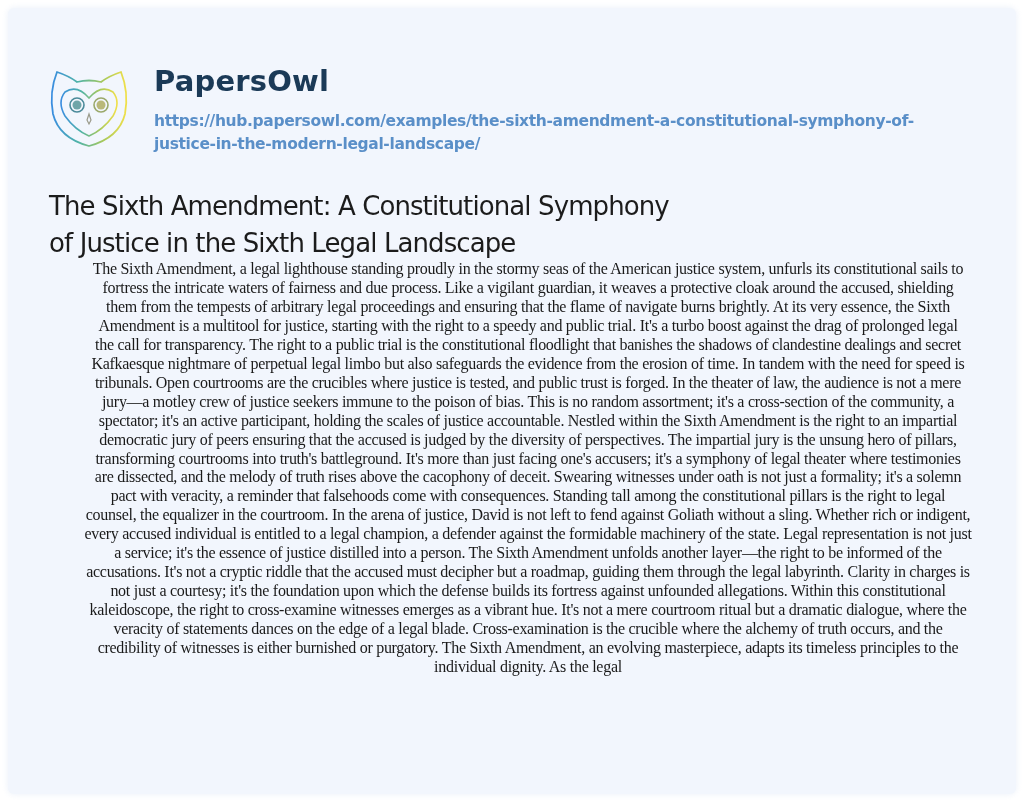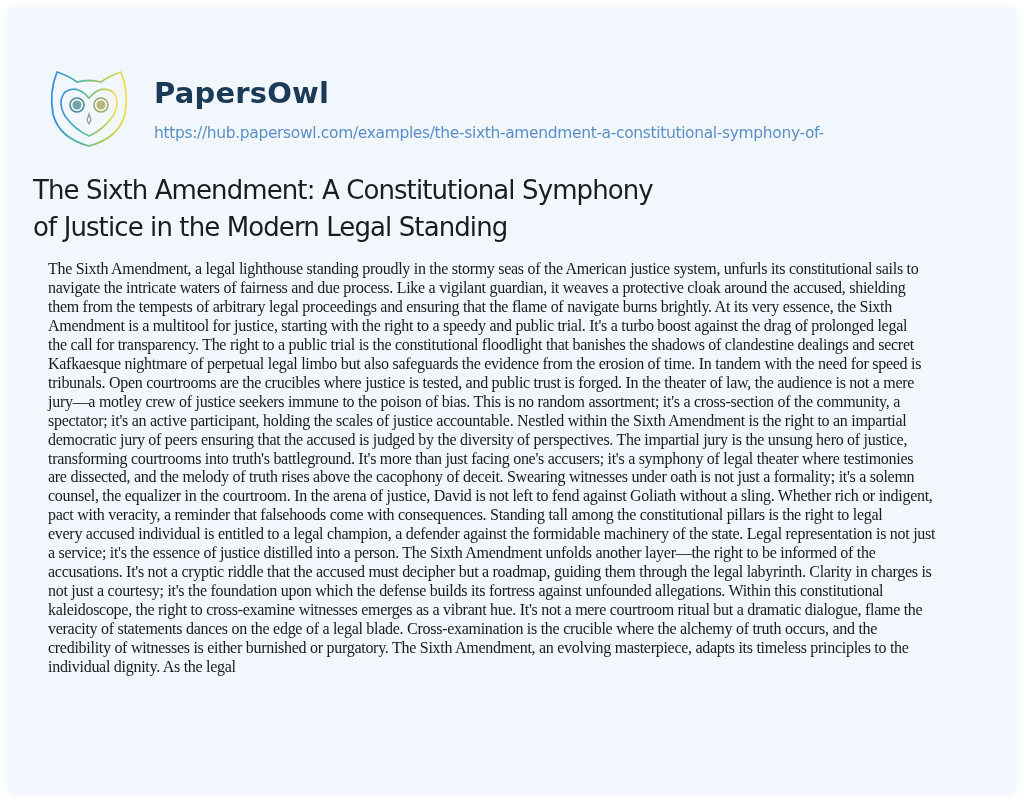--- a/index.html
+++ b/index.html
@@ -28,66 +28,66 @@
       display: flex;
       align-items: flex-start;
     }
     .logo {
       width: 84px;
       height: 90px;
     }
     .brand {
       position: absolute;
       left: 107px;
-      top: 12px;
+      top: 0px;
       width: 800px;
     }
     .brand-name {
       font-family: "DejaVu Sans", sans-serif;
       font-weight: bold;
       font-size: 29px;
       color: #1b3a57;
       letter-spacing: 0.2px;
       line-height: 34px;
       margin-top: 2px;
     }
     .brand-url {
       font-family: "DejaVu Sans", sans-serif;
       font-size: 15.5px;
       color: #5a8fc8;
       line-height: 23px;
       margin-top: 12px;
       letter-spacing: -0.35px;
     }
-    .brand-url span { display: block; white-space: nowrap; }
+    .brand-url span { display: block; white-space: nowrap; font-weight: bold; }
     .title {
       position: absolute;
       left: 33px;
       top: 172px;
       font-family: "DejaVu Sans", sans-serif;
       font-size: 26px;
       color: #1c1c1c;
       line-height: 37px;
       letter-spacing: -0.9px;
       font-weight: normal;
-      margin: 0;
+      margin: 16px;
     }
     .title span { display: block; white-space: nowrap; }
     .body {
       position: absolute;
       left: 48px;
       top: 260px;
       width: 960px;
       font-family: "Liberation Serif", serif;
       font-size: 16px;
       color: #1a1a1a;
       line-height: 18.95px;
       letter-spacing: -0.28px;
     }
-    .body span { display: block; white-space: nowrap; }
+    .body span { display: block; white-space: nowrap; text-align: center; }
   </style>
 </head>
 <body>
 
 <div class="card"></div>
 
 <div class="header">
   <svg class="logo" viewBox="0 0 84 90" xmlns="http://www.w3.org/2000/svg">
     <defs>
       <linearGradient id="owlGrad" x1="0" y1="0" x2="1" y2="0">
@@ -106,45 +106,46 @@
     <circle cx="30" cy="43" r="4.5" fill="#6fa5a8"></circle>
     <circle cx="54" cy="43" r="7" fill="none" stroke="#9aa86a" stroke-width="1.6"></circle>
     <circle cx="54" cy="43" r="4.5" fill="#b9b87a"></circle>
 
     <path d="M42 52 L40 58 L42 62 L44 58 Z" fill="none" stroke="#9a9a8a" stroke-width="1.2"></path>
   </svg>
   <div class="brand">
     <div class="brand-name">PapersOwl</div>
     <div class="brand-url">
       <span>https://hub.papersowl.com/examples/the-sixth-amendment-a-constitutional-symphony-of-</span>
+      <span>justice-in-the-modern-legal-landscape/</span>
     </div>
   </div>
 </div>
 
 <h1 class="title">
   <span>The Sixth Amendment: A Constitutional Symphony</span>
-  <span>of Justice in the Modern Legal Standing</span>
+  <span>of Justice in the Sixth Legal Landscape</span>
 </h1>
 
 <div class="body">
   <span>The Sixth Amendment, a legal lighthouse standing proudly in the stormy seas of the American justice system, unfurls its constitutional sails to</span>
-  <span>navigate the intricate waters of fairness and due process. Like a vigilant guardian, it weaves a protective cloak around the accused, shielding</span>
+  <span>fortress the intricate waters of fairness and due process. Like a vigilant guardian, it weaves a protective cloak around the accused, shielding</span>
   <span>them from the tempests of arbitrary legal proceedings and ensuring that the flame of navigate burns brightly. At its very essence, the Sixth</span>
   <span>Amendment is a multitool for justice, starting with the right to a speedy and public trial. It's a turbo boost against the drag of prolonged legal</span>
   <span>the call for transparency. The right to a public trial is the constitutional floodlight that banishes the shadows of clandestine dealings and secret</span>
   <span>Kafkaesque nightmare of perpetual legal limbo but also safeguards the evidence from the erosion of time. In tandem with the need for speed is</span>
   <span>tribunals. Open courtrooms are the crucibles where justice is tested, and public trust is forged. In the theater of law, the audience is not a mere</span>
   <span>jury—a motley crew of justice seekers immune to the poison of bias. This is no random assortment; it's a cross-section of the community, a</span>
   <span>spectator; it's an active participant, holding the scales of justice accountable. Nestled within the Sixth Amendment is the right to an impartial</span>
-  <span>democratic jury of peers ensuring that the accused is judged by the diversity of perspectives. The impartial jury is the unsung hero of justice,</span>
+  <span>democratic jury of peers ensuring that the accused is judged by the diversity of perspectives. The impartial jury is the unsung hero of pillars,</span>
   <span>transforming courtrooms into truth's battleground. It's more than just facing one's accusers; it's a symphony of legal theater where testimonies</span>
   <span>are dissected, and the melody of truth rises above the cacophony of deceit. Swearing witnesses under oath is not just a formality; it's a solemn</span>
+  <span>pact with veracity, a reminder that falsehoods come with consequences. Standing tall among the constitutional pillars is the right to legal</span>
   <span>counsel, the equalizer in the courtroom. In the arena of justice, David is not left to fend against Goliath without a sling. Whether rich or indigent,</span>
-  <span>pact with veracity, a reminder that falsehoods come with consequences. Standing tall among the constitutional pillars is the right to legal</span>
   <span>every accused individual is entitled to a legal champion, a defender against the formidable machinery of the state. Legal representation is not just</span>
   <span>a service; it's the essence of justice distilled into a person. The Sixth Amendment unfolds another layer—the right to be informed of the</span>
   <span>accusations. It's not a cryptic riddle that the accused must decipher but a roadmap, guiding them through the legal labyrinth. Clarity in charges is</span>
   <span>not just a courtesy; it's the foundation upon which the defense builds its fortress against unfounded allegations. Within this constitutional</span>
-  <span>kaleidoscope, the right to cross-examine witnesses emerges as a vibrant hue. It's not a mere courtroom ritual but a dramatic dialogue, flame the</span>
+  <span>kaleidoscope, the right to cross-examine witnesses emerges as a vibrant hue. It's not a mere courtroom ritual but a dramatic dialogue, where the</span>
   <span>veracity of statements dances on the edge of a legal blade. Cross-examination is the crucible where the alchemy of truth occurs, and the</span>
   <span>credibility of witnesses is either burnished or purgatory. The Sixth Amendment, an evolving masterpiece, adapts its timeless principles to the</span>
   <span>individual dignity. As the legal</span>
 </div>
 
 </body></html>

